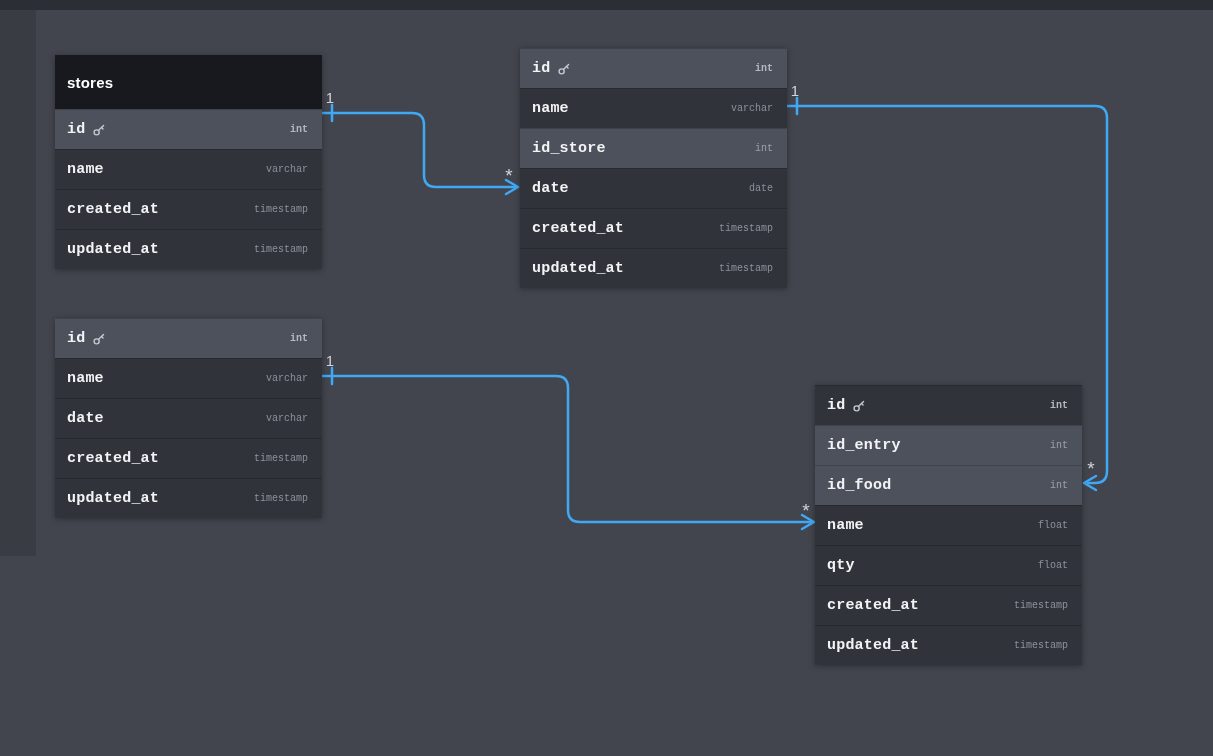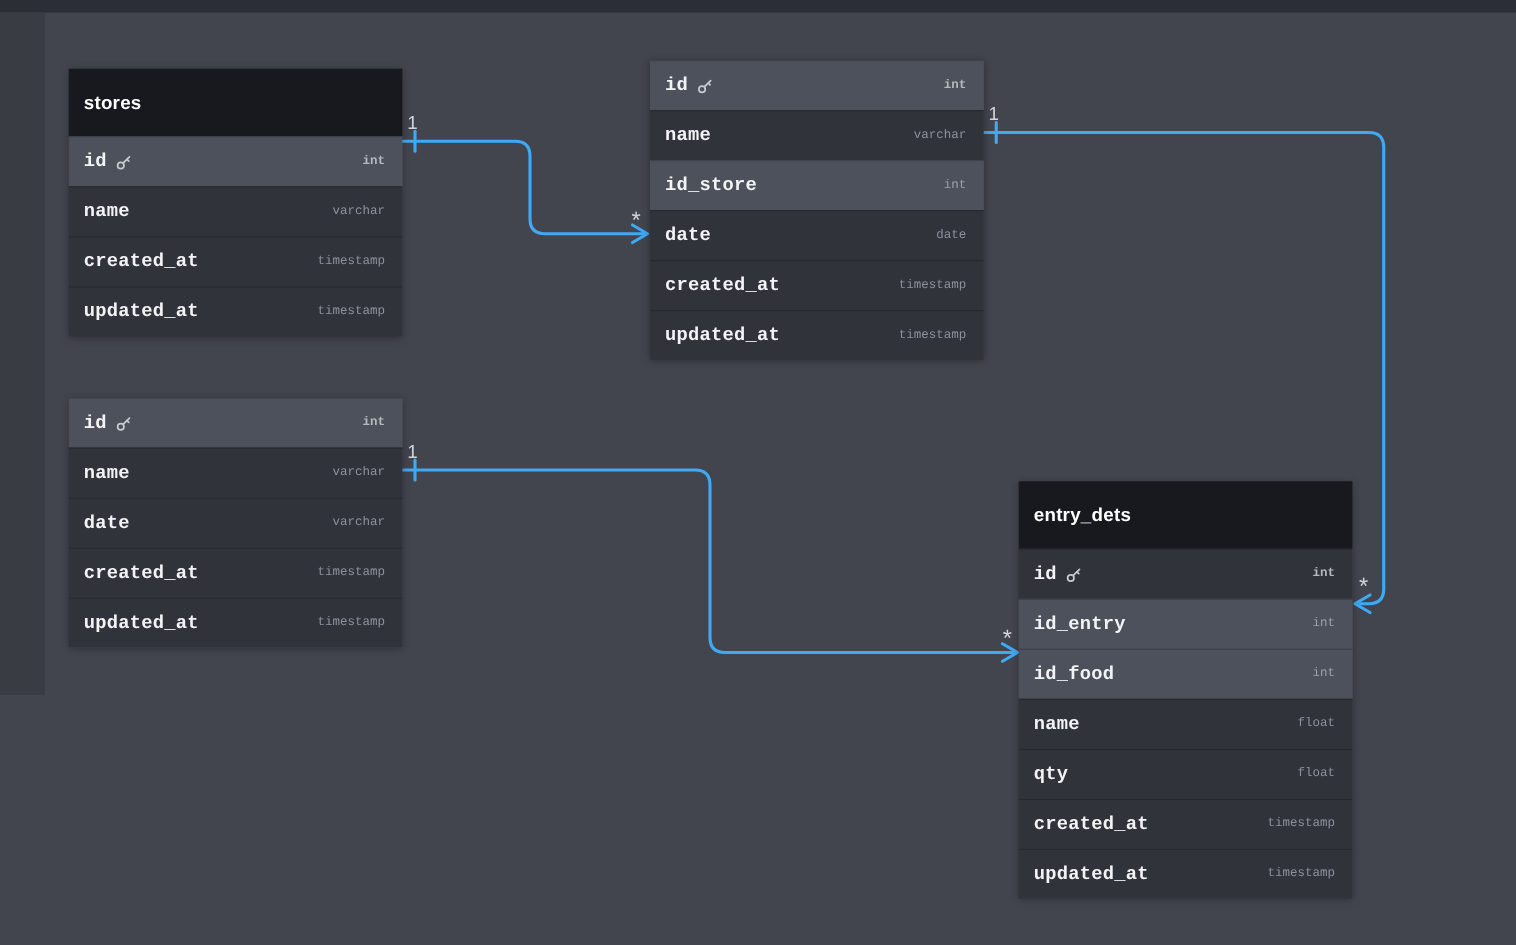--- a/index.html
+++ b/index.html
@@ -231,23 +231,20 @@
           <span class="ftype">timestamp</span>
         </div>
         <div class="row">
           <span class="fleft">
             <span class="fname">updated_at</span>
           </span>
           <span class="ftype">timestamp</span>
         </div>
       </div>
       <div class="table" style="left: 815px; top: 385px;">
-        <div class="thead">
-          <span>entry_dets</span>
-        </div>
         <div class="row pk">
           <span class="fleft">
             <span class="fname">id</span>
             <svg class="key-icon" width="14" height="14" viewBox="0 0 16 16">
               <g fill="none" stroke="#C6C9CF" stroke-width="1.6" stroke-linecap="round">
                 <circle cx="5.3" cy="10.7" r="2.9"></circle>
                 <path d="M7.6 8.4 L13.2 2.8"></path>
                 <path d="M10.9 5.1 L12.6 6.8"></path>
               </g>
             </svg>

